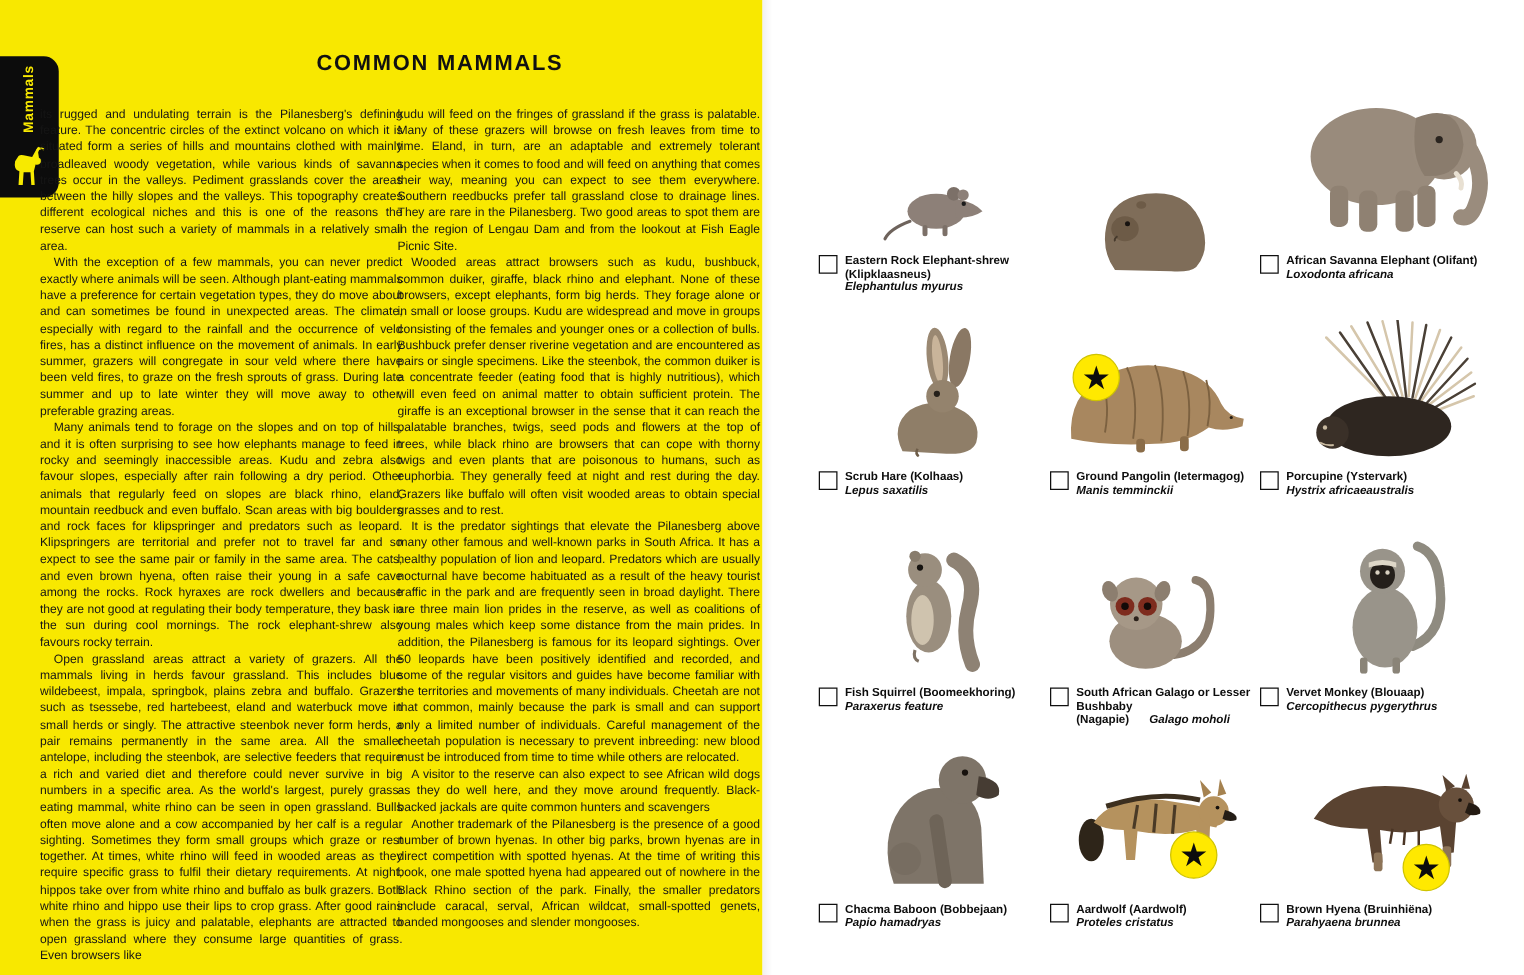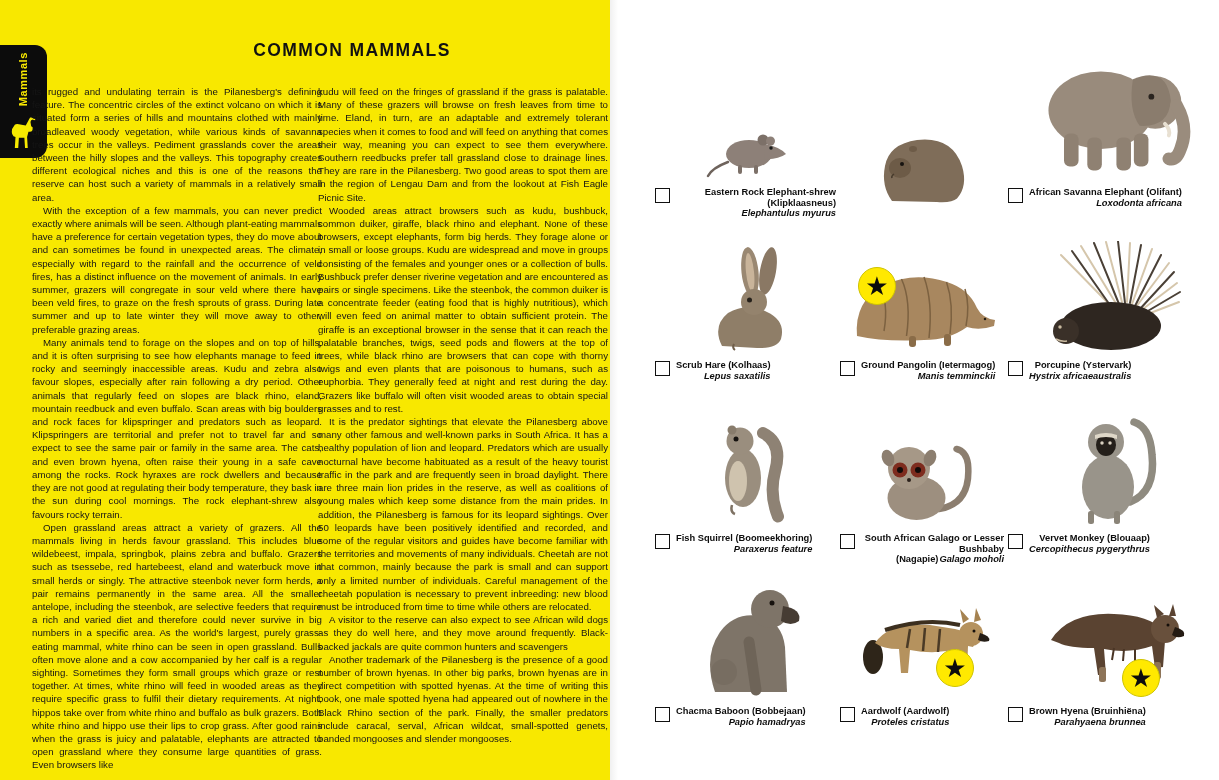--- a/index.html
+++ b/index.html
@@ -23,34 +23,34 @@
               border-radius:0 12px 12px 0; }
   .tab-label { position:absolute; top:7px; left:17px; writing-mode:vertical-rl;
                transform:rotate(180deg); color:#f8e800; font-size:11px; font-weight:700;
                letter-spacing:0.6px; }
   .tab-icon { position:absolute; bottom:5px; left:8px; width:30px; height:40px; }
 
   
   .right-page { position:absolute; left:610px; top:0; width:609px; height:780px; background:#ffffff; }
   .right-page::before { content:""; position:absolute; left:0; top:0; width:8px; height:780px;
                         background:linear-gradient(90deg, rgba(0,0,0,0.06), rgba(0,0,0,0)); }
-  .animal-grid { position:absolute; left:45px; top:42px;
+  .animal-grid { position:absolute; left:45px; top:58px;
                  display:grid; grid-template-columns:185px 168px 211px;
-                 grid-template-rows:173px 173px 173px 173px;text-align:right; }
+                 grid-template-rows:173px 173px 173px 173px; }
   .cell { position:relative; display:flex; flex-direction:column; }
   .img-zone { flex:1 1 auto; display:flex; align-items:flex-end; justify-content:center;
               padding-bottom:5px; }
   .label-row { height:28px; display:flex; align-items:flex-start; padding-right:4px; }
   .checkbox { width:15px; height:15px; border:1.6px solid #101010; background:#fff;
               margin-right:6px; flex:none; margin-top:1px; cursor:pointer; }
   .names { font-size:9.3px; line-height:10.6px; color:#0d0d0d; }
   .common { font-weight:700; }
   .sci-line { font-weight:700; }
   .sci { font-style:italic; }
-  .prefix2 { font-style:normal; margin-right:1px; }
+  .prefix2 { font-style:normal; margin-right:16px; }
 
   .star { position:absolute; width:38px; height:38px; border-radius:50%;
           background:#ffe900; border:1px solid #cfc300; color:#0c0c0c;
           display:flex; align-items:center; justify-content:center;
           font-size:26px; line-height:1; }
   .star.pos-top-left { left:18px; top:52px; }
   .star.pos-right-mid { left:96px; top:88px; }
   .star.pos-right-low { left:114px; top:98px; }
 </style>
 </head>

